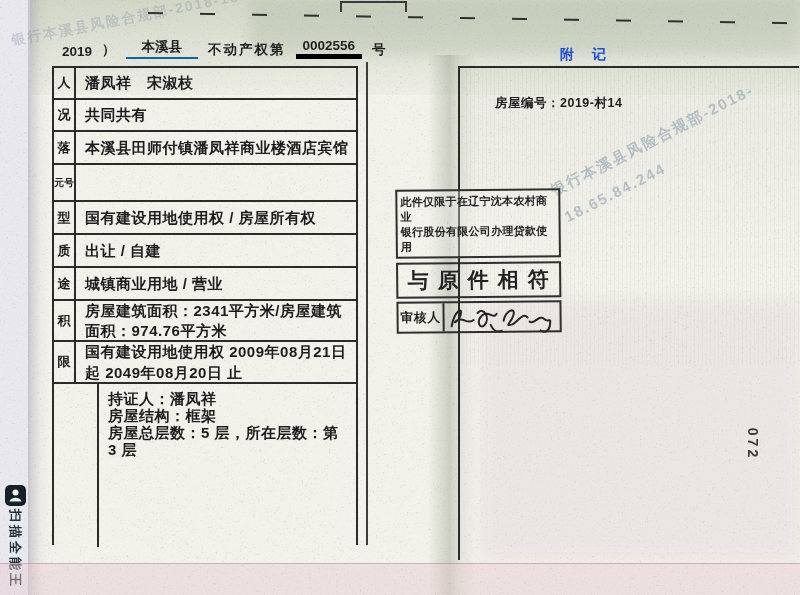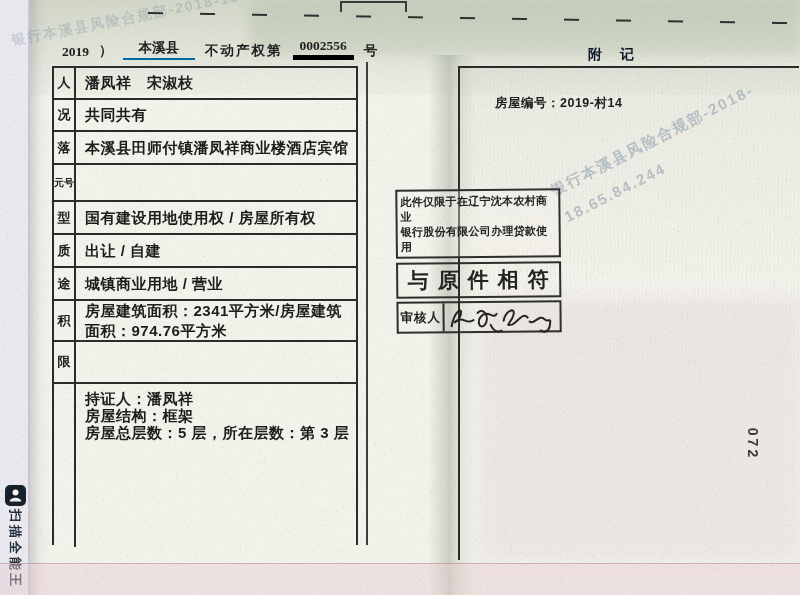--- a/index.html
+++ b/index.html
@@ -31,43 +31,43 @@
     transform:rotate(0.9deg); transform-origin:left center; }
   .cut-box { left:340px; top:1px; width:67px; height:11px; border:2px solid #3a3a3a; border-bottom:none; }
 
   
   .wm { color:rgba(100,122,150,0.40); font-weight:bold; letter-spacing:2px; pointer-events:none; }
   .wm-a { left:545px; top:118px; width:250px; font-size:15px; line-height:30px; transform:rotate(-27deg); }
   .wm-b { left:8px; top:-10px; width:390px; font-size:14px; line-height:26px; transform:rotate(-11deg); opacity:.65; }
 
   
   .header { left:62px; top:38px; display:flex; align-items:flex-end; gap:10px;
-    font-size:13.5px; font-weight:bold; color:#1f1f1f;font-family:Liberation Serif, serif; }
+    font-size:13.5px; font-weight:bold; color:#1f1f1f; }
   .u { border-bottom:2px solid #0369a1; padding:0 16px 1px; }
   .u2 { border-bottom:5px solid #000000; padding:0 7px 1px; }
   .hd-type { letter-spacing:2px; }
 
   
   .tbl { left:52px; top:66px; width:306px; height:479px;
     border:2px solid #2b2b2b; border-bottom:none; color:#1c1c1c; }
   .row { display:flex; border-bottom:2px solid #2b2b2b; }
-  .row:last-child { border-bottom:none; }
+  .row:last-child { border-bottom:none;padding-left:23px; }
   .lab { width:22px; border-right:2px solid #2b2b2b; display:flex; align-items:center; justify-content:center;
     font-size:13px; font-weight:bold; }
   .lab.small { font-size:10px; }
   .val { flex:1; padding:3px 6px 2px 9px; font-size:15px; font-weight:bold; line-height:1.35;
     display:flex; flex-direction:column; justify-content:center; letter-spacing:0.5px; }
   .r1{height:32px}.r2{height:32px}.r3{height:33px}.r4{height:37px}.r5{height:33px}
   .r6{height:33px}.r7{height:33px}.r8{height:41px}.r9{height:42px}
   .r10{height:163px}
   .r10 .val { justify-content:flex-start; padding-top:6px; line-height:17px; }
   .frame-line { left:366px; top:62px; width:2px; height:483px; background:#3d3d3d; }
 
   
-  .annex-title { left:560px; top:46px; font-size:14px; font-weight:bold; letter-spacing:18px; color:#0f172a;margin-left:28px; }
+  .annex-title { left:560px; top:46px; font-size:14px; font-weight:bold; letter-spacing:18px; color:#1d4ed8; }
   .annex-box { left:458px; top:66px; width:341px; height:494px;
     border-top:2.5px solid #2a2a2a; border-left:2px solid #2a2a2a; }
   .house-no { left:466px; top:95px; font-size:12.5px; font-weight:bold; color:#1c1c1c; letter-spacing:0.5px;margin-left:29px; }
 
   
   .stamp { left:396px; top:189px; width:165px; transform:rotate(-0.6deg); color:#222; }
   .stamp-note { border:2px solid #2e2e2e; padding:3px 3px 2px; font-size:11px; font-weight:bold;
     line-height:15px; letter-spacing:0.3px; background:rgba(245,244,238,0.35); }
   .stamp-main { margin-top:4px; border:2px solid #2e2e2e; font-size:21px; font-weight:bold; text-align:center;
     letter-spacing:9px; padding:2px 0 2px 8px; white-space:nowrap; }
@@ -140,20 +140,21 @@
     <div class="row r7">
       <div class="lab">途</div>
       <div class="val">城镇商业用地 / 营业</div>
     </div>
     <div class="row r8">
       <div class="lab">积</div>
       <div class="val">房屋建筑面积：2341平方米/房屋建筑面积：974.76平方米</div>
     </div>
     <div class="row r9">
       <div class="lab">限</div>
+      <div class="val">国有建设用地使用权 2009年08月21日 起 2049年08月20日 止</div>
     </div>
     <div class="row r10">
       <div class="lab"></div>
       <div class="val">
         <span>持证人：潘凤祥</span>
         <span>房屋结构：框架</span>
         <span>房屋总层数：5 层，所在层数：第 3 层</span>
       </div>
     </div>
   </div>

